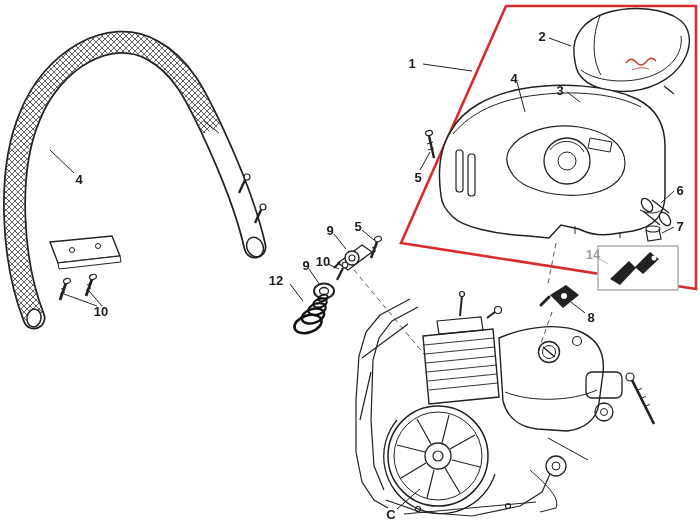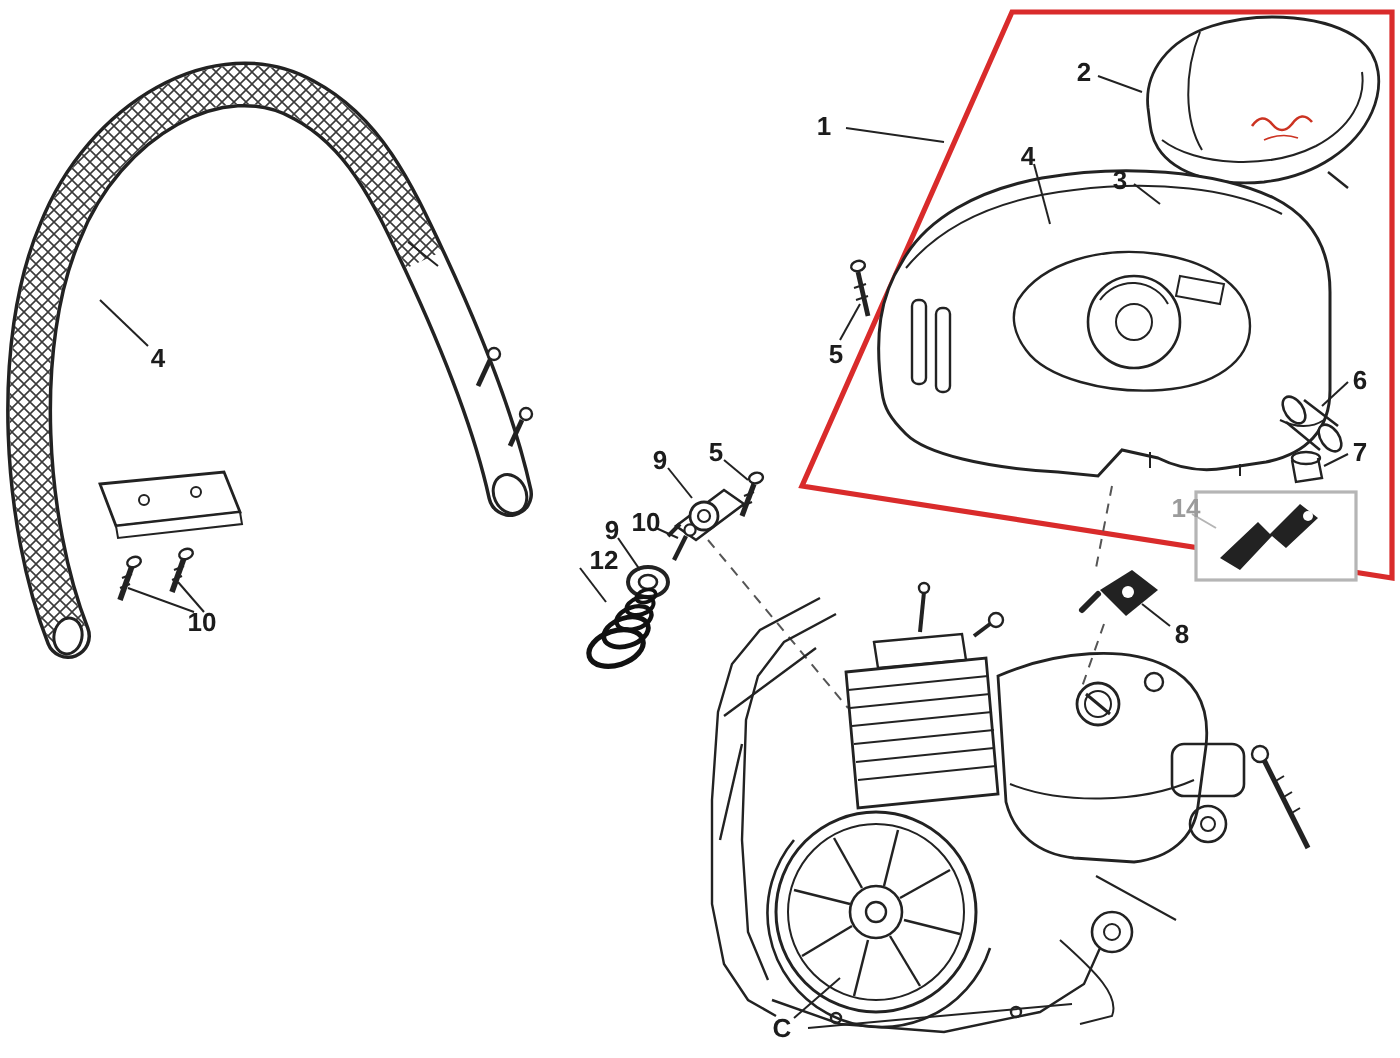--- a/index.html
+++ b/index.html
@@ -239,18 +239,18 @@
 <div class="callout" style="left:514px;top:78px">4</div>
 <div class="callout" style="left:418px;top:177px">5</div>
 <div class="callout" style="left:358px;top:226px">5</div>
 <div class="callout" style="left:680px;top:190px">6</div>
 <div class="callout" style="left:680px;top:226px">7</div>
 <div class="callout" style="left:591px;top:317px">8</div>
 <div class="callout" style="left:330px;top:230px">9</div>
 <div class="callout" style="left:323px;top:261px">10</div>
 <div class="callout" style="left:101px;top:311px">10</div>
 <div class="callout" style="left:306px;top:265px">9</div>
-<div class="callout" style="left:302px;top:280px">12</div>
+<div class="callout" style="left:276px;top:280px">12</div>
 <div class="callout" style="left:79px;top:179px">4</div>
 <div class="callout muted" style="left:593px;top:254px">14</div>
 <div class="callout" style="left:391px;top:514px">C</div>
 
 </div>
 
 </body></html>

